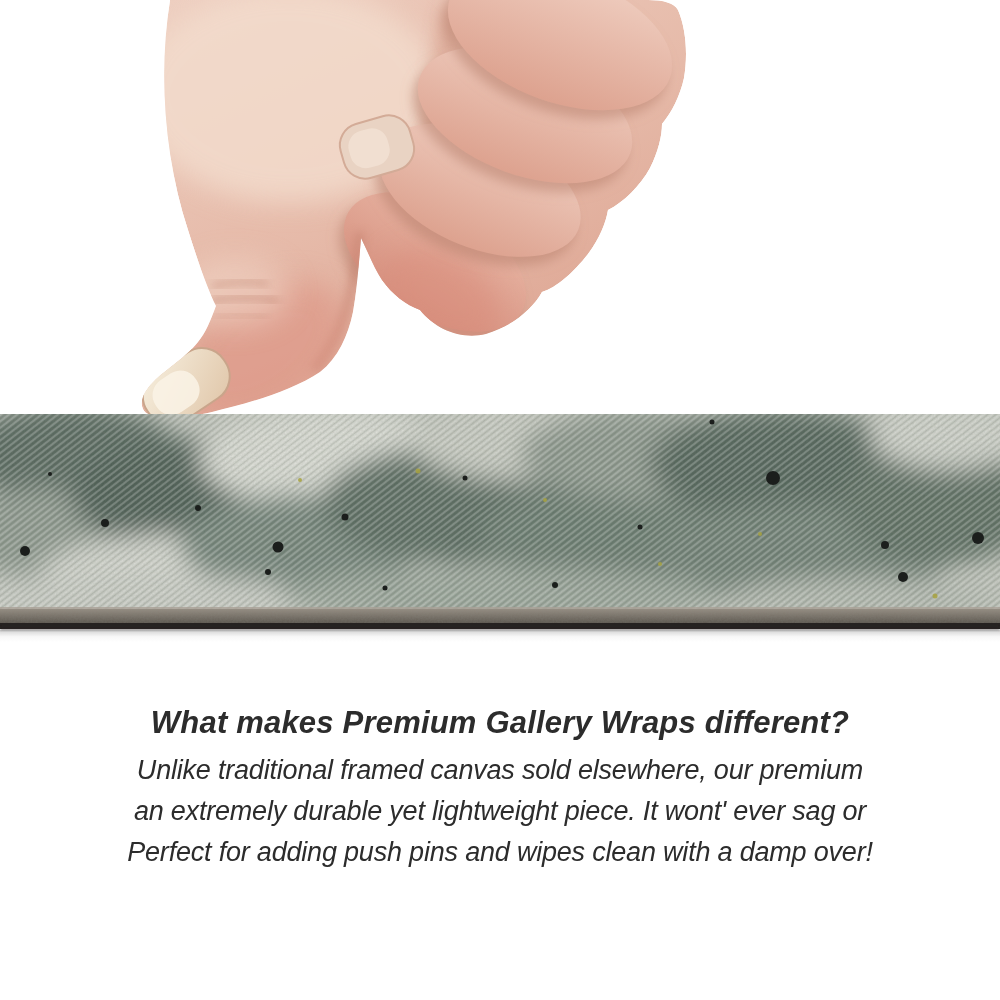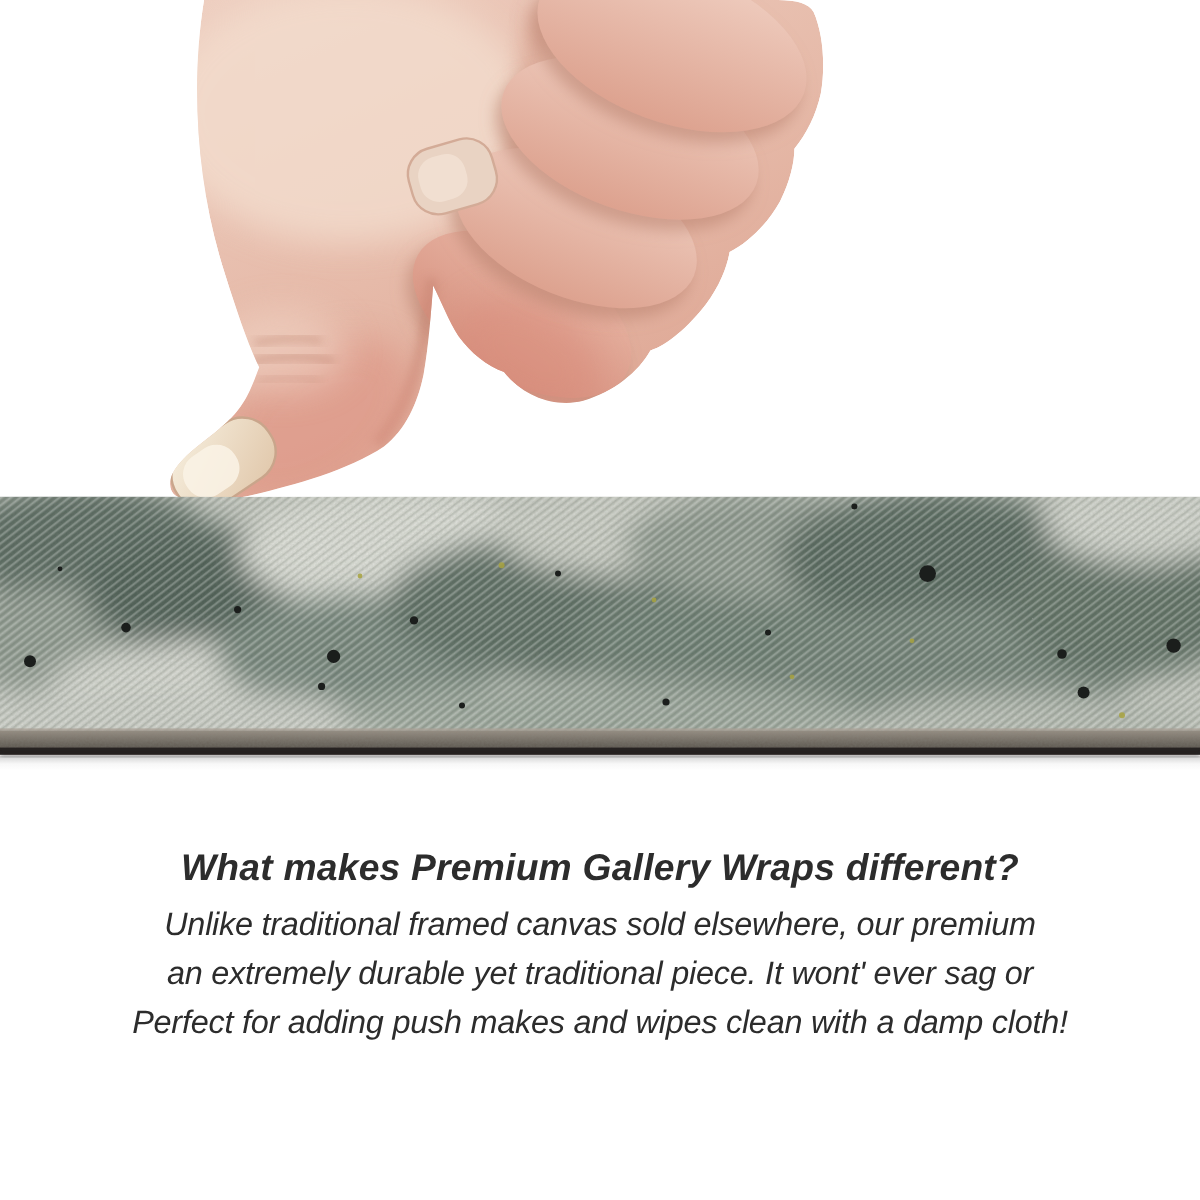--- a/index.html
+++ b/index.html
@@ -214,17 +214,17 @@
       <rect x="0" y="209" width="1000" height="6" fill="#262221"></rect>
       <rect x="0" y="213" width="1000" height="3" fill="#262221" opacity="0.6" filter="url(#blur2)"></rect>
     </g>
   </svg>
 
   <div id="strip-shadow" class="abs"></div>
 
   <div id="copy" class="abs">
     <h1 id="headline">What makes Premium Gallery Wraps different?</h1>
     <p class="body-line">Unlike traditional framed canvas sold elsewhere, our premium</p>
-    <p class="body-line">an extremely durable yet traditional piece. It wont' ever sag or</p>
-    <p class="body-line">Perfect for adding push makes and wipes clean with a damp cloth!</p>
+    <p class="body-line">an extremely durable yet lightweight piece. It wont' ever sag or</p>
+    <p class="body-line">Perfect for adding push pins and wipes clean with a damp over!</p>
   </div>
 
 </div>
 
 </body></html>

